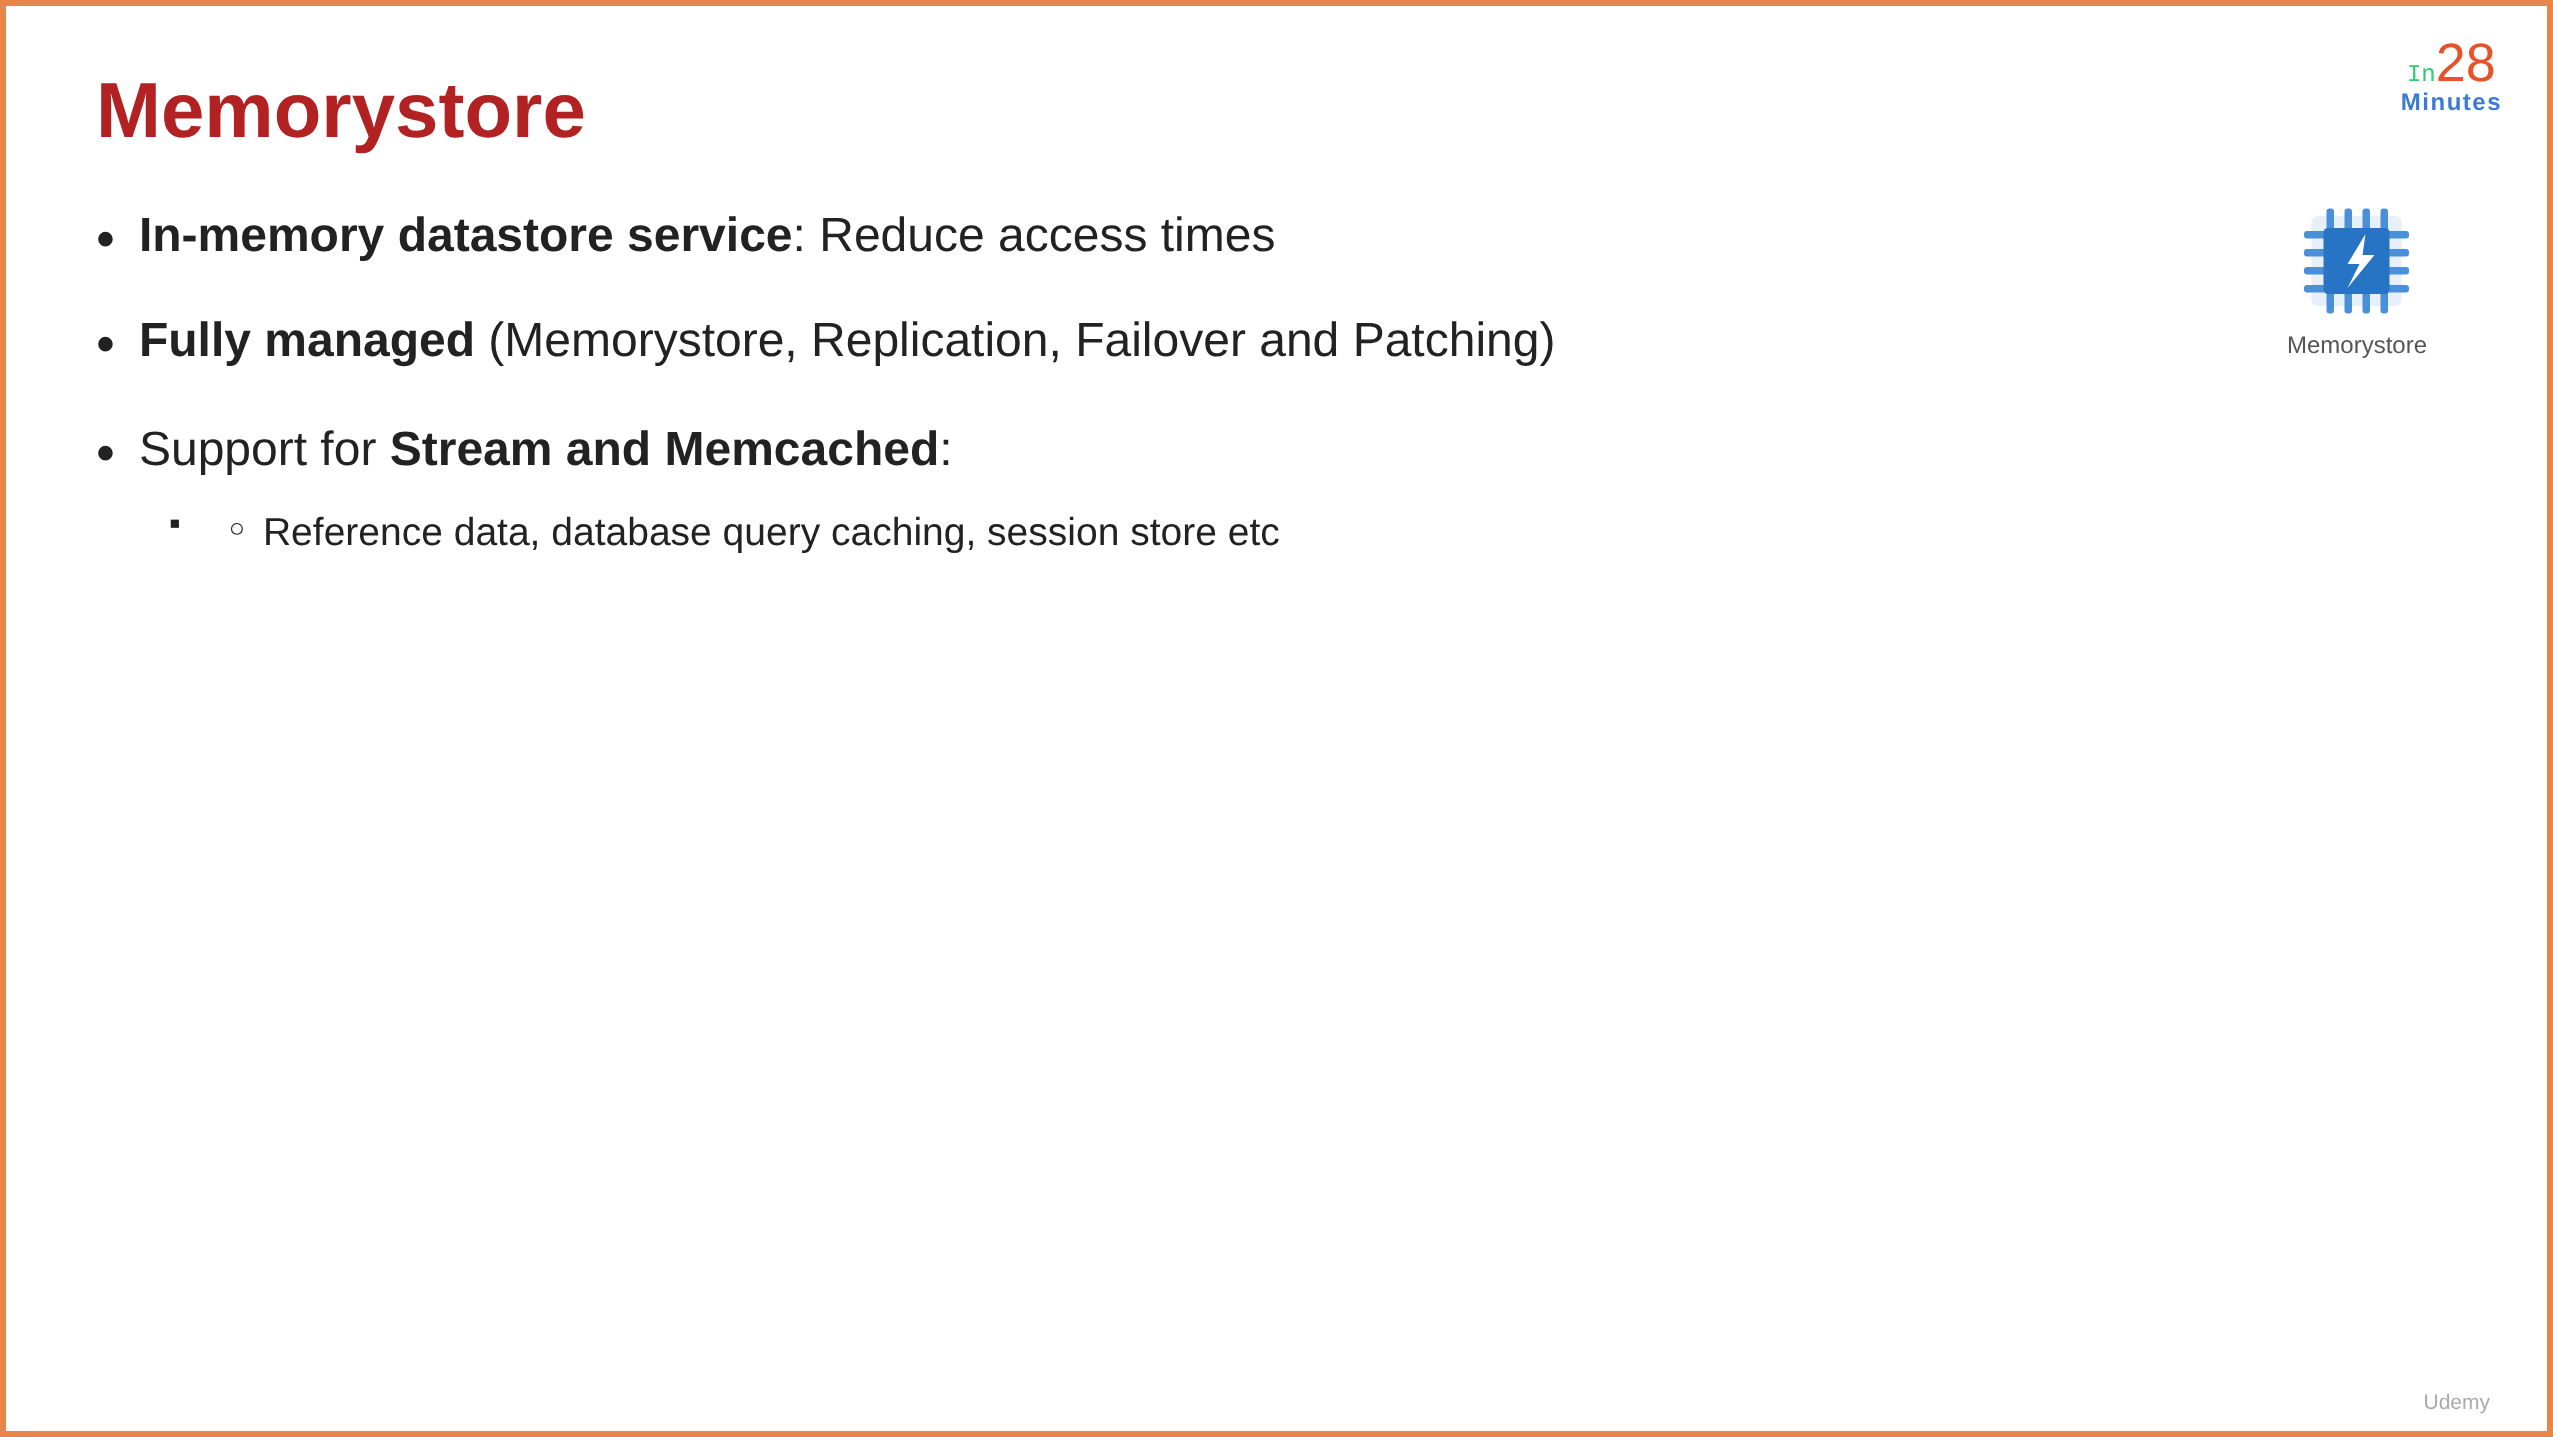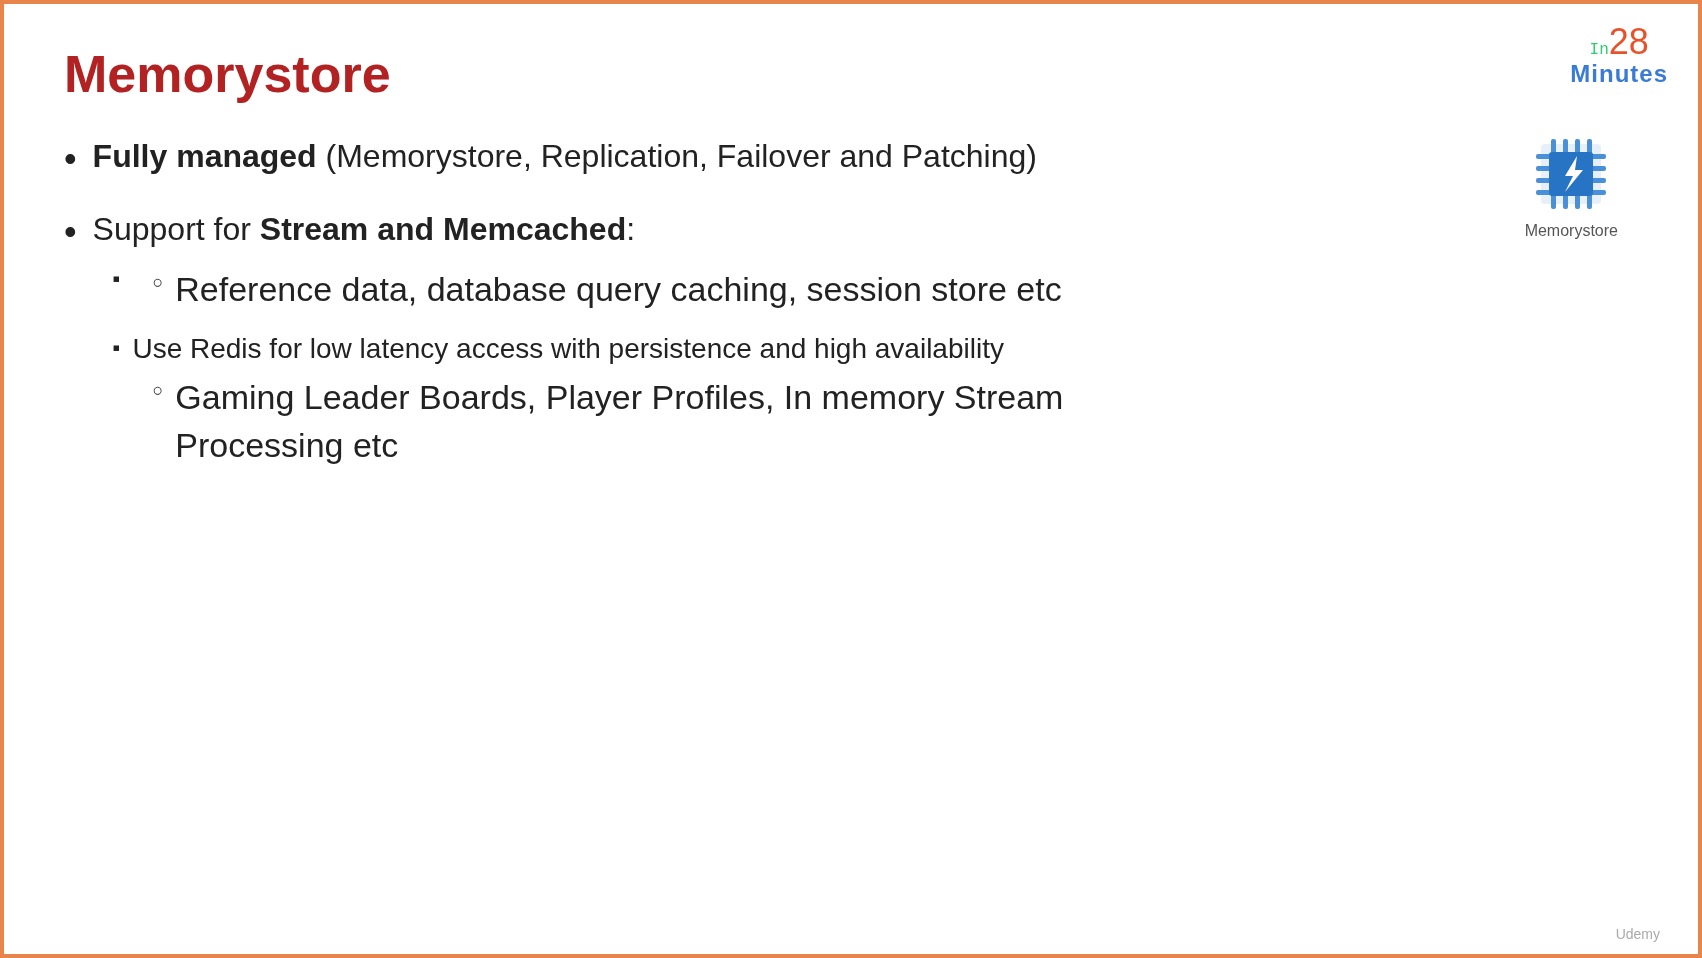--- a/index.html
+++ b/index.html
@@ -97,21 +97,21 @@
       list-style: none;
       padding: 0;
       margin-top: 6px;
       margin-left: 20px;
     }
 
     .sub-sub-list > li {
       display: flex;
       align-items: flex-start;
       margin-bottom: 6px;
-      font-size: 34px;
+      font-size: 26px;
       color: #222;
       line-height: 1.4;
     }
 
     .sub-sub-list > li::before {
       content: "○";
       font-size: 18px;
       color: #222;
       margin-right: 12px;
       flex-shrink: 0;
@@ -133,21 +133,21 @@
       font-family: Liberation Mono, monospace;
     }
 
     .logo-28 {
       color: #e8522a;
       font-size: 36px;
     }
 
     .logo-minutes {
       color: #3a7bd5;
-      font-size: 24px;
+      font-size: 16px;
       font-weight: bold;
       letter-spacing: 1px;
     }
 
     
     .memorystore-icon-area {
       position: absolute;
       top: 130px;
       right: 80px;
       display: flex;
@@ -216,20 +216,25 @@
       <polygon points="46,22 34,42 42,42 34,58 52,36 44,36" fill="white"></polygon>
     </svg>
     <div class="memorystore-label">Memorystore</div>
   </div>
 
   <h1 class="slide-title">Memorystore</h1>
 
   <div class="content-area">
     <ul class="bullet-list">
 
+      <li>
+        <div class="li-content">
+          <span class="bold-text">In-memory datastore service</span><span>: Reduce access times</span>
+        </div>
+      </li>
 
       <li>
         <div class="li-content">
           <span class="bold-text">Fully managed</span><span> (Memorystore, Replication, Failover and Patching)</span>
           <ul class="sub-list">
           </ul>
         </div>
       </li>
 
       <li>
@@ -238,30 +243,20 @@
           <ul class="sub-list">
             <li>
               <div>
                 <ul class="sub-sub-list">
                   <li>
                     <span>Reference data, database query caching, session store etc</span>
                   </li>
                 </ul>
               </div>
             </li>
-            <li>
-              <div>
-                <span>Use Redis for low latency access with persistence and high availability</span>
-                <ul class="sub-sub-list">
-                  <li>
-                    <span>Gaming Leader Boards, Player Profiles, In memory Stream Processing etc</span>
-                  </li>
-                </ul>
-              </div>
-            </li>
           </ul>
         </div>
       </li>
 
     </ul>
   </div>
 
   <div class="udemy-watermark">Udemy</div>
 
 </div>

